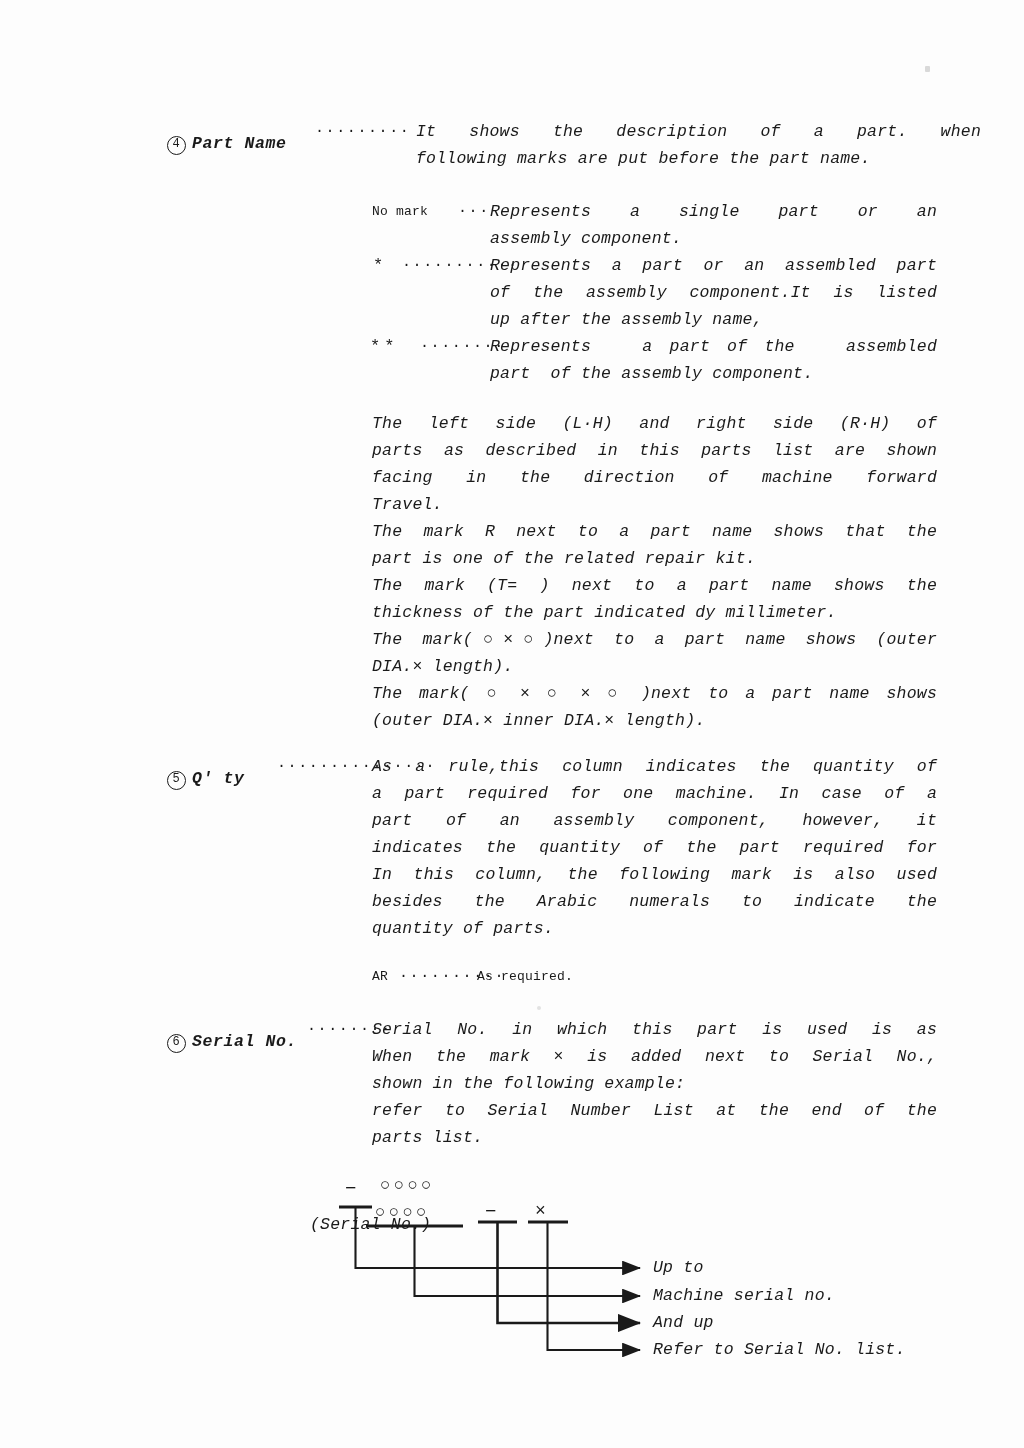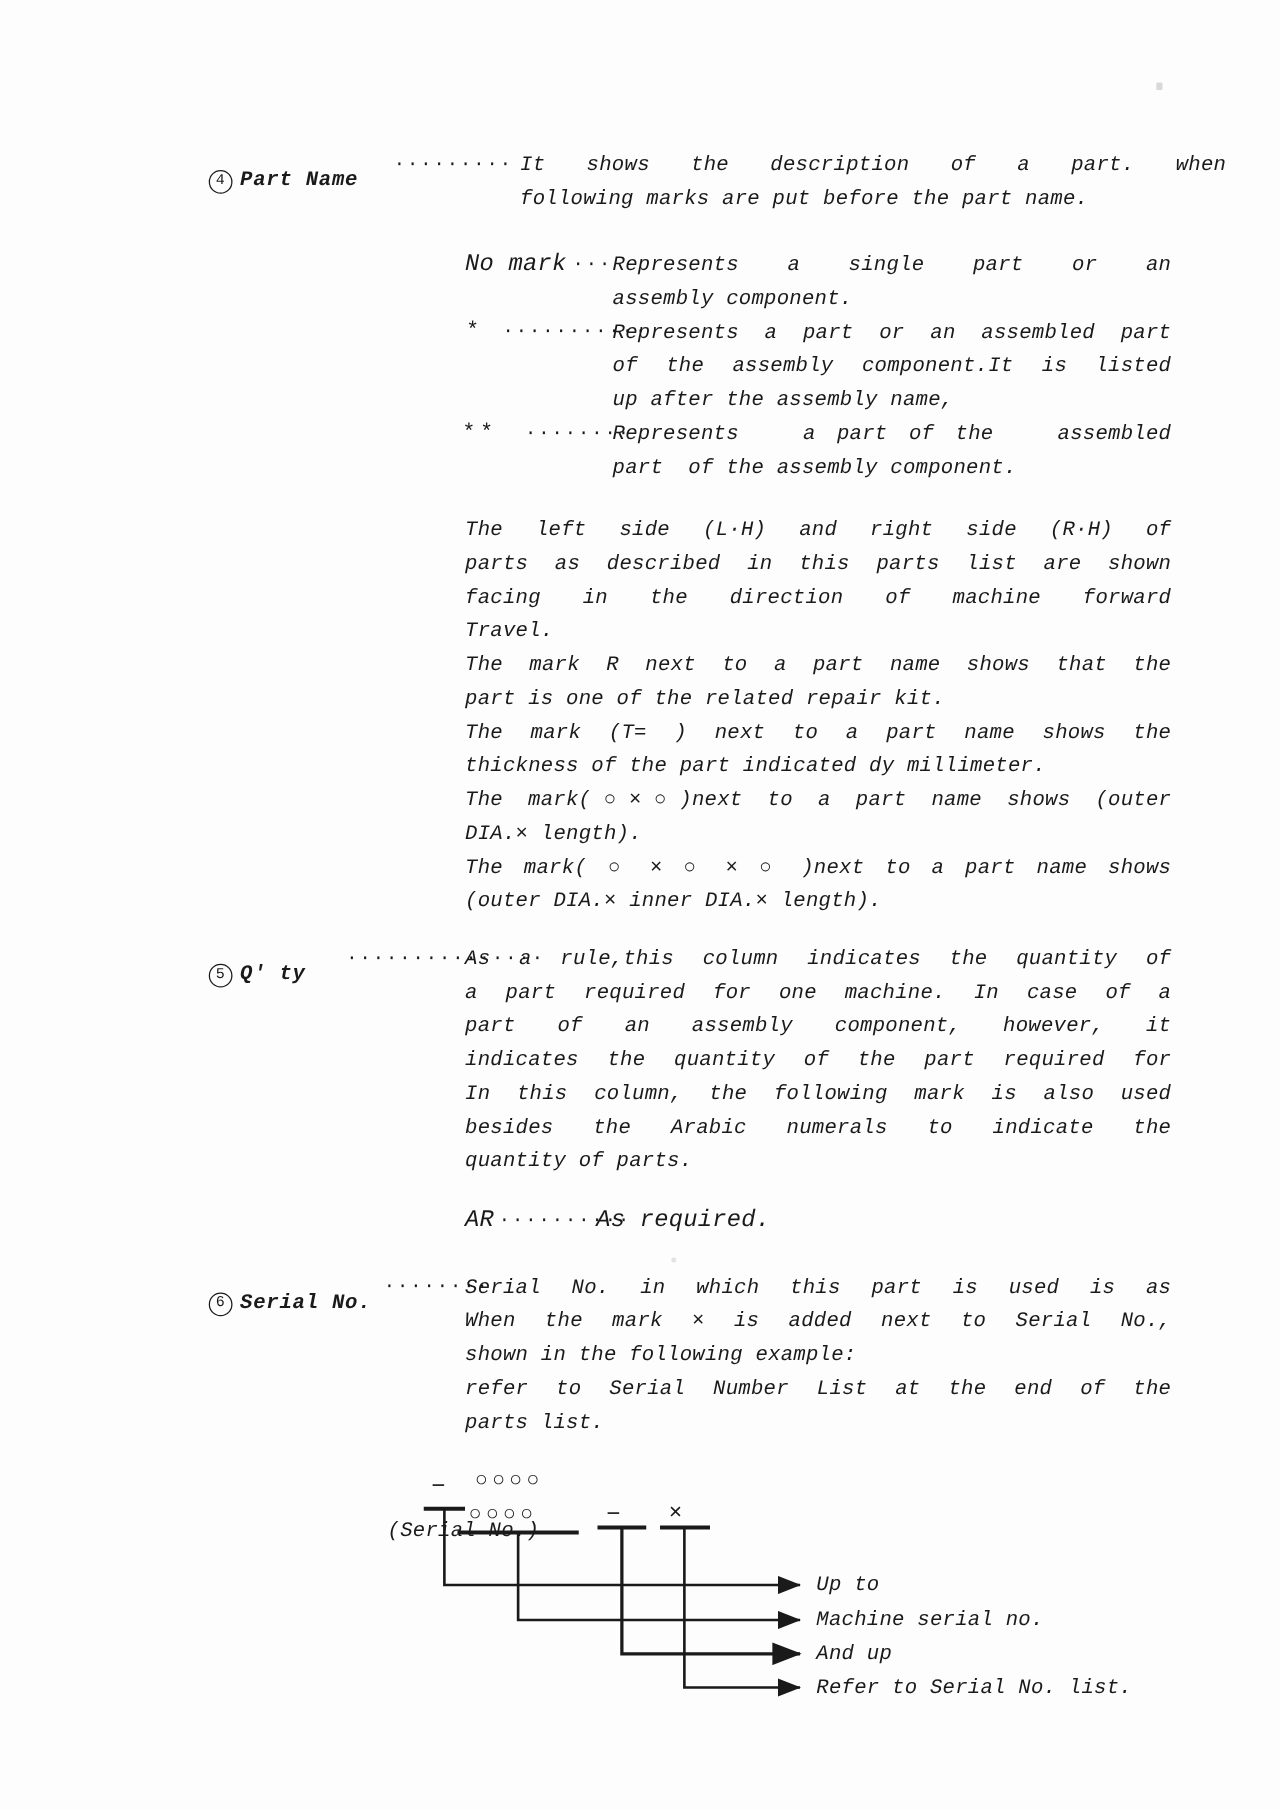--- a/index.html
+++ b/index.html
@@ -18,22 +18,21 @@
 
   .page {
     position: absolute;
     inset: 0;
     background: #fdfdfd;
   }
 
   
   .tx {
     position: absolute;
-    font-style: italic;
-    font-size: 19px;
+    font-size: 13px;
     line-height: 27px;
     white-space: pre;
     letter-spacing: 0.2px;
   }
   .hd {
     position: absolute;
     font-style: italic;
     font-weight: bold;
     font-size: 16.5px;
     line-height: 27px;

